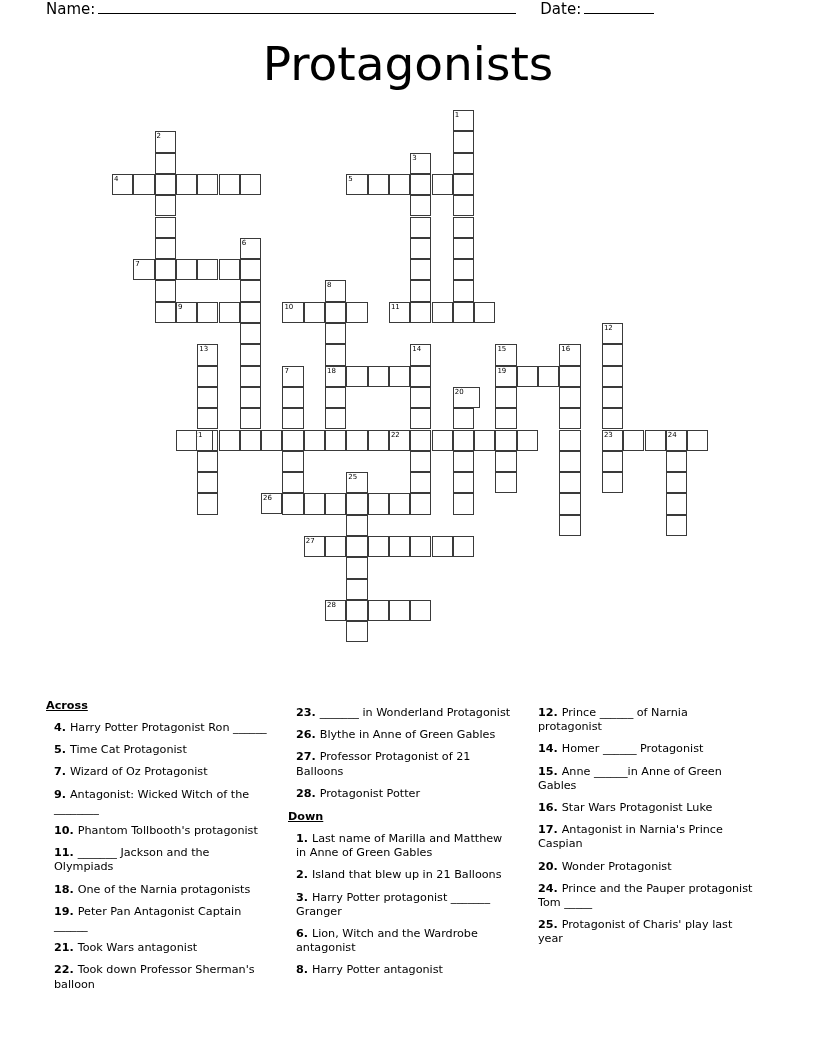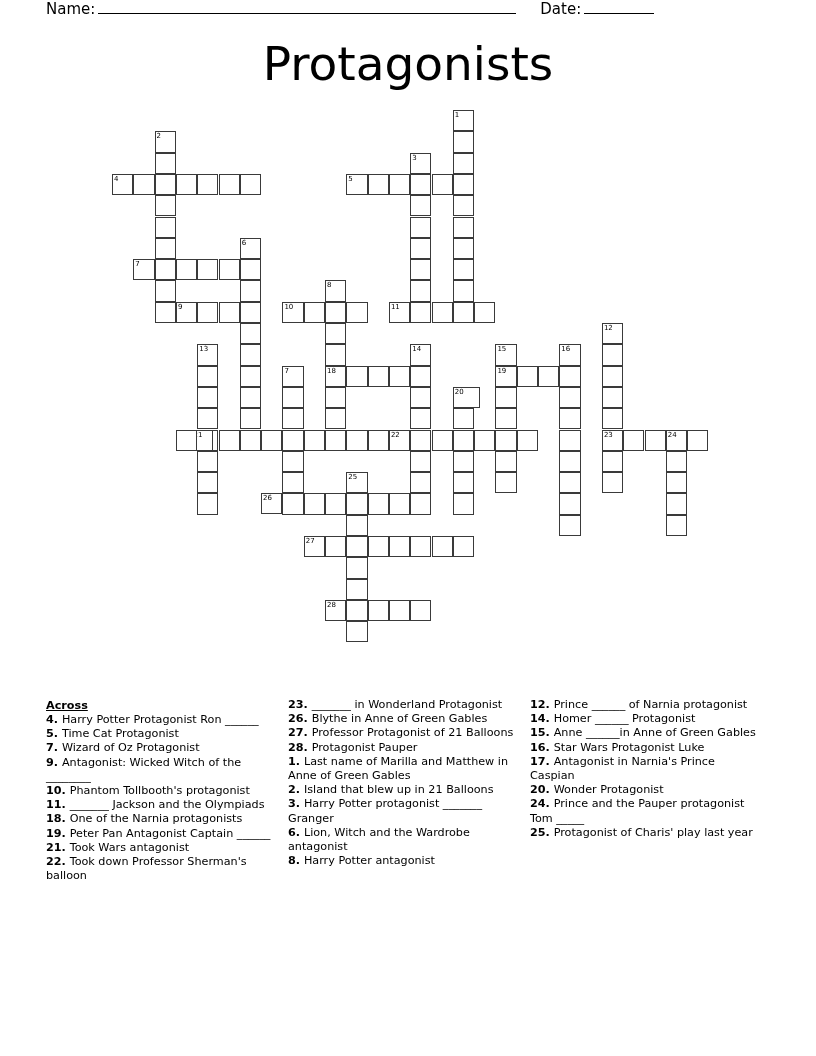--- a/index.html
+++ b/index.html
@@ -100,21 +100,21 @@
   .clue-col-3 { left: 530px; width: 232px; }
 
   .clue-heading {
     font-weight: bold;
     text-decoration: underline;
     font-size: 11.2px;
     line-height: 15px;
     margin-bottom: 0px;
   }
   .clue-item {
-    margin: 0;
+    margin: 8px;
     padding: 0;
     text-indent: 0;
   }
   .clue-num {
     font-weight: bold;
   }
 </style>
 </head>
 <body>
 
@@ -367,21 +367,22 @@
       <div class="clue-item"><span class="clue-num">11. </span><span>_______ Jackson and the Olympiads</span></div>
       <div class="clue-item"><span class="clue-num">18. </span><span>One of the Narnia protagonists</span></div>
       <div class="clue-item"><span class="clue-num">19. </span><span>Peter Pan Antagonist Captain ______</span></div>
       <div class="clue-item"><span class="clue-num">21. </span><span>Took Wars antagonist</span></div>
       <div class="clue-item"><span class="clue-num">22. </span><span>Took down Professor Sherman's balloon</span></div>
     </div>
   <div class="clue-col clue-col-2">
       <div class="clue-item"><span class="clue-num">23. </span><span>_______ in Wonderland Protagonist</span></div>
       <div class="clue-item"><span class="clue-num">26. </span><span>Blythe in Anne of Green Gables</span></div>
       <div class="clue-item"><span class="clue-num">27. </span><span>Professor Protagonist of 21 Balloons</span></div>
-      <div class="clue-item"><span class="clue-num">28. </span><span>Protagonist Pauper</span></div>
+      <div class="clue-item"><span class="clue-num">28. </span><span>Protagonist Potter</span></div>
+      <div class="clue-heading">Down</div>
       <div class="clue-item"><span class="clue-num">1. </span><span>Last name of Marilla and Matthew in Anne of Green Gables</span></div>
       <div class="clue-item"><span class="clue-num">2. </span><span>Island that blew up in 21 Balloons</span></div>
       <div class="clue-item"><span class="clue-num">3. </span><span>Harry Potter protagonist _______ Granger</span></div>
       <div class="clue-item"><span class="clue-num">6. </span><span>Lion, Witch and the Wardrobe antagonist</span></div>
       <div class="clue-item"><span class="clue-num">8. </span><span>Harry Potter antagonist</span></div>
     </div>
   <div class="clue-col clue-col-3">
       <div class="clue-item"><span class="clue-num">12. </span><span>Prince ______ of Narnia protagonist</span></div>
       <div class="clue-item"><span class="clue-num">14. </span><span>Homer ______ Protagonist</span></div>
       <div class="clue-item"><span class="clue-num">15. </span><span>Anne ______in Anne of Green Gables</span></div>

